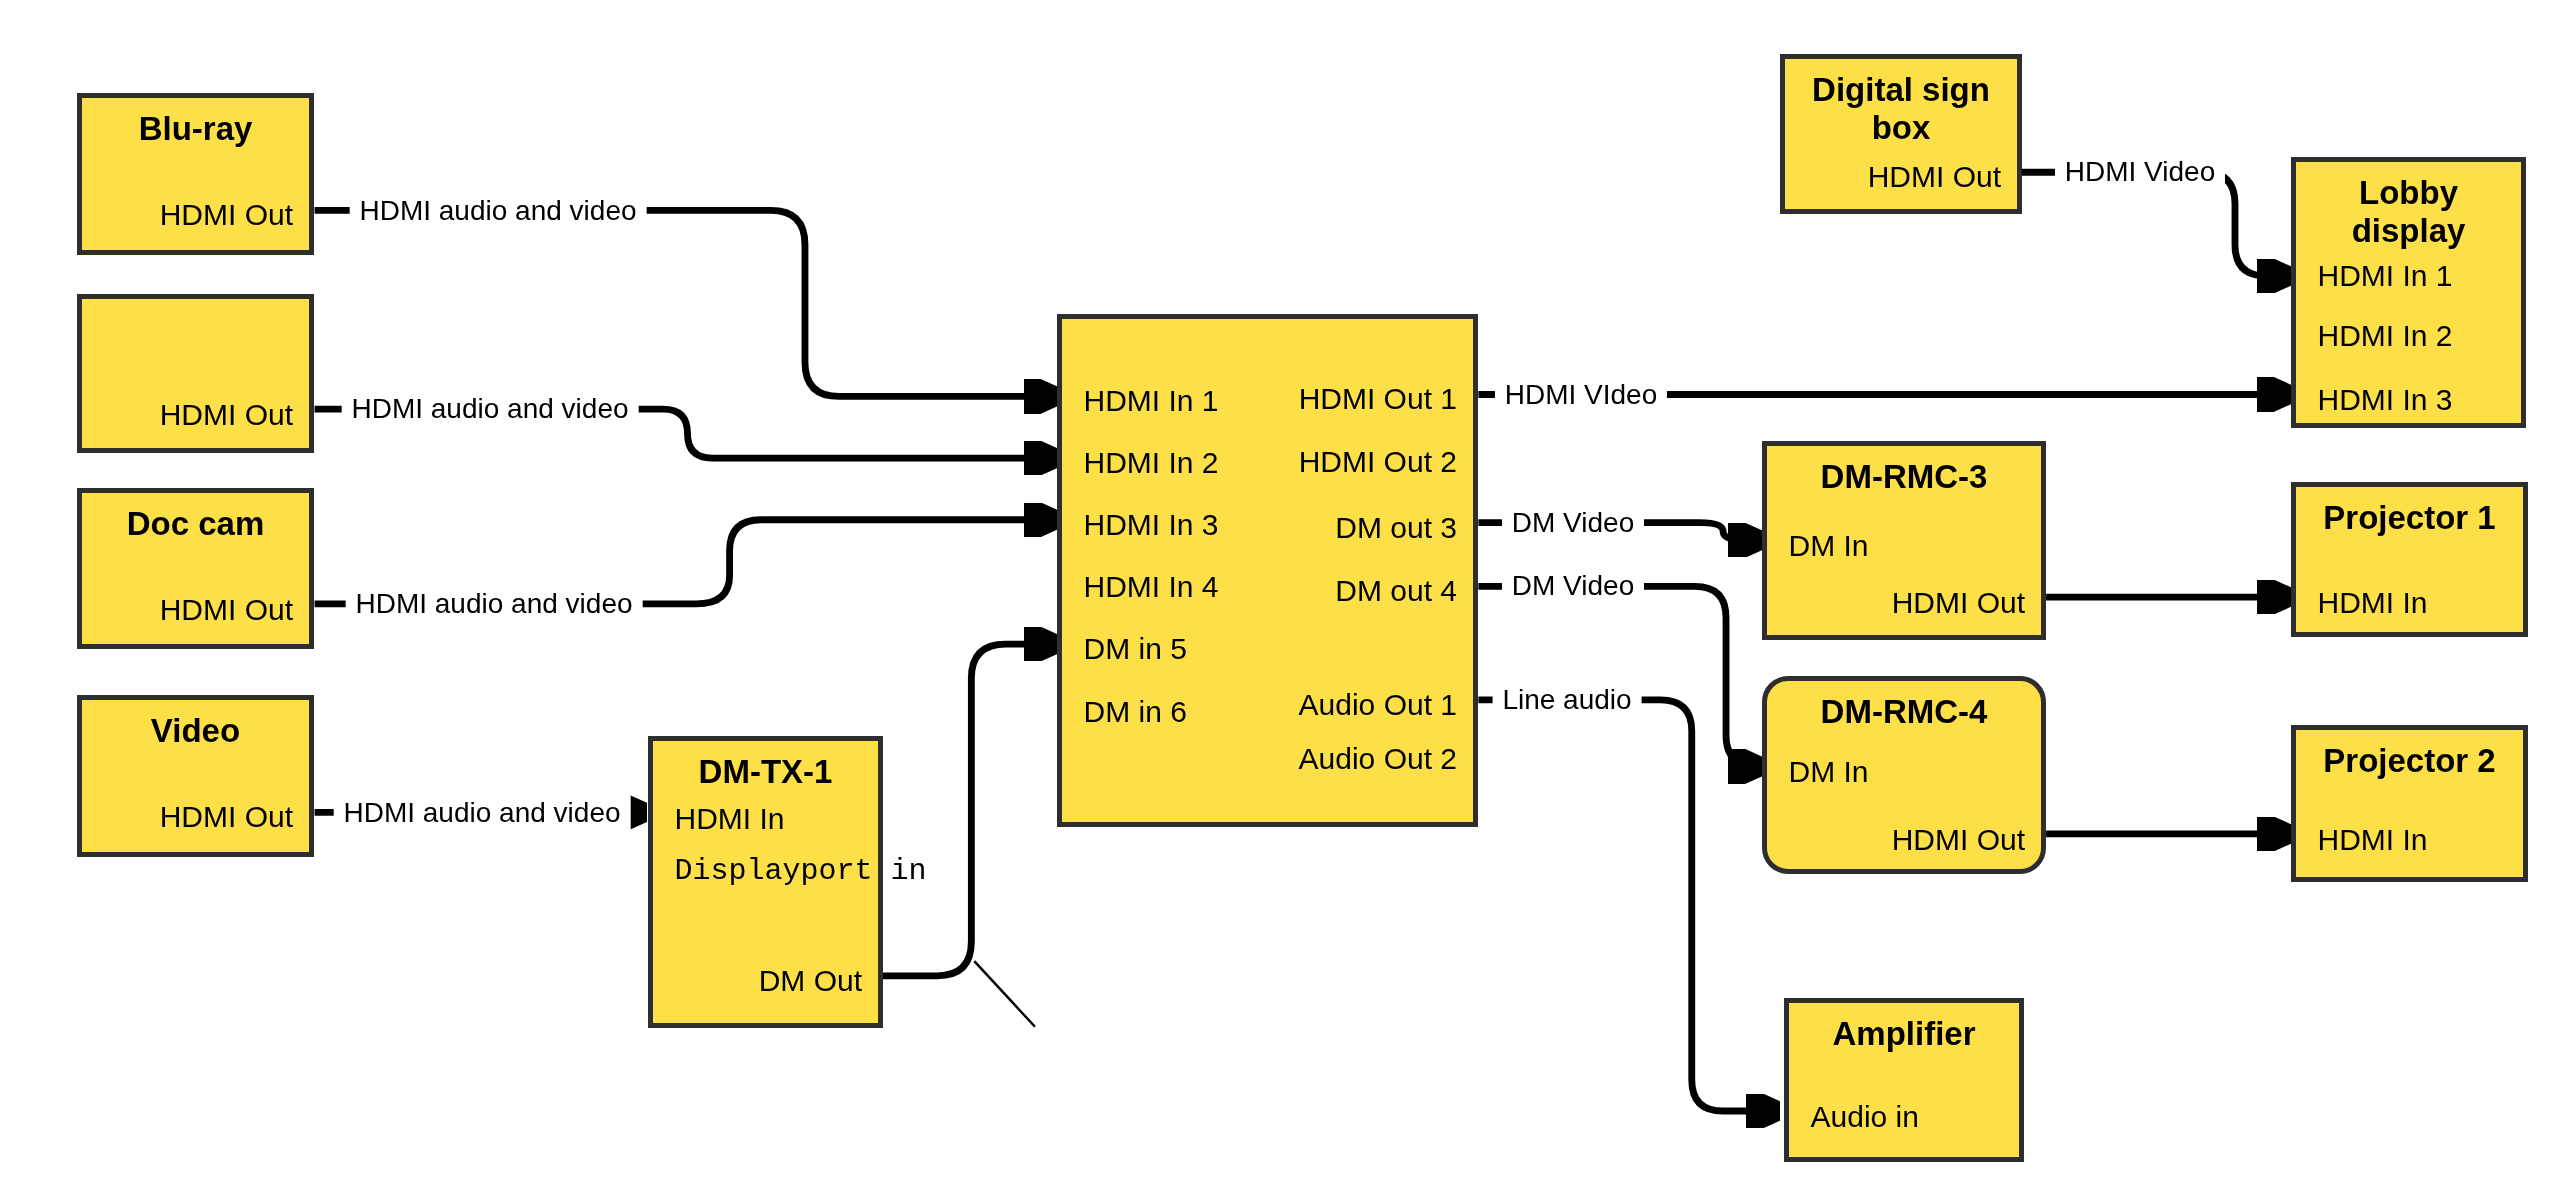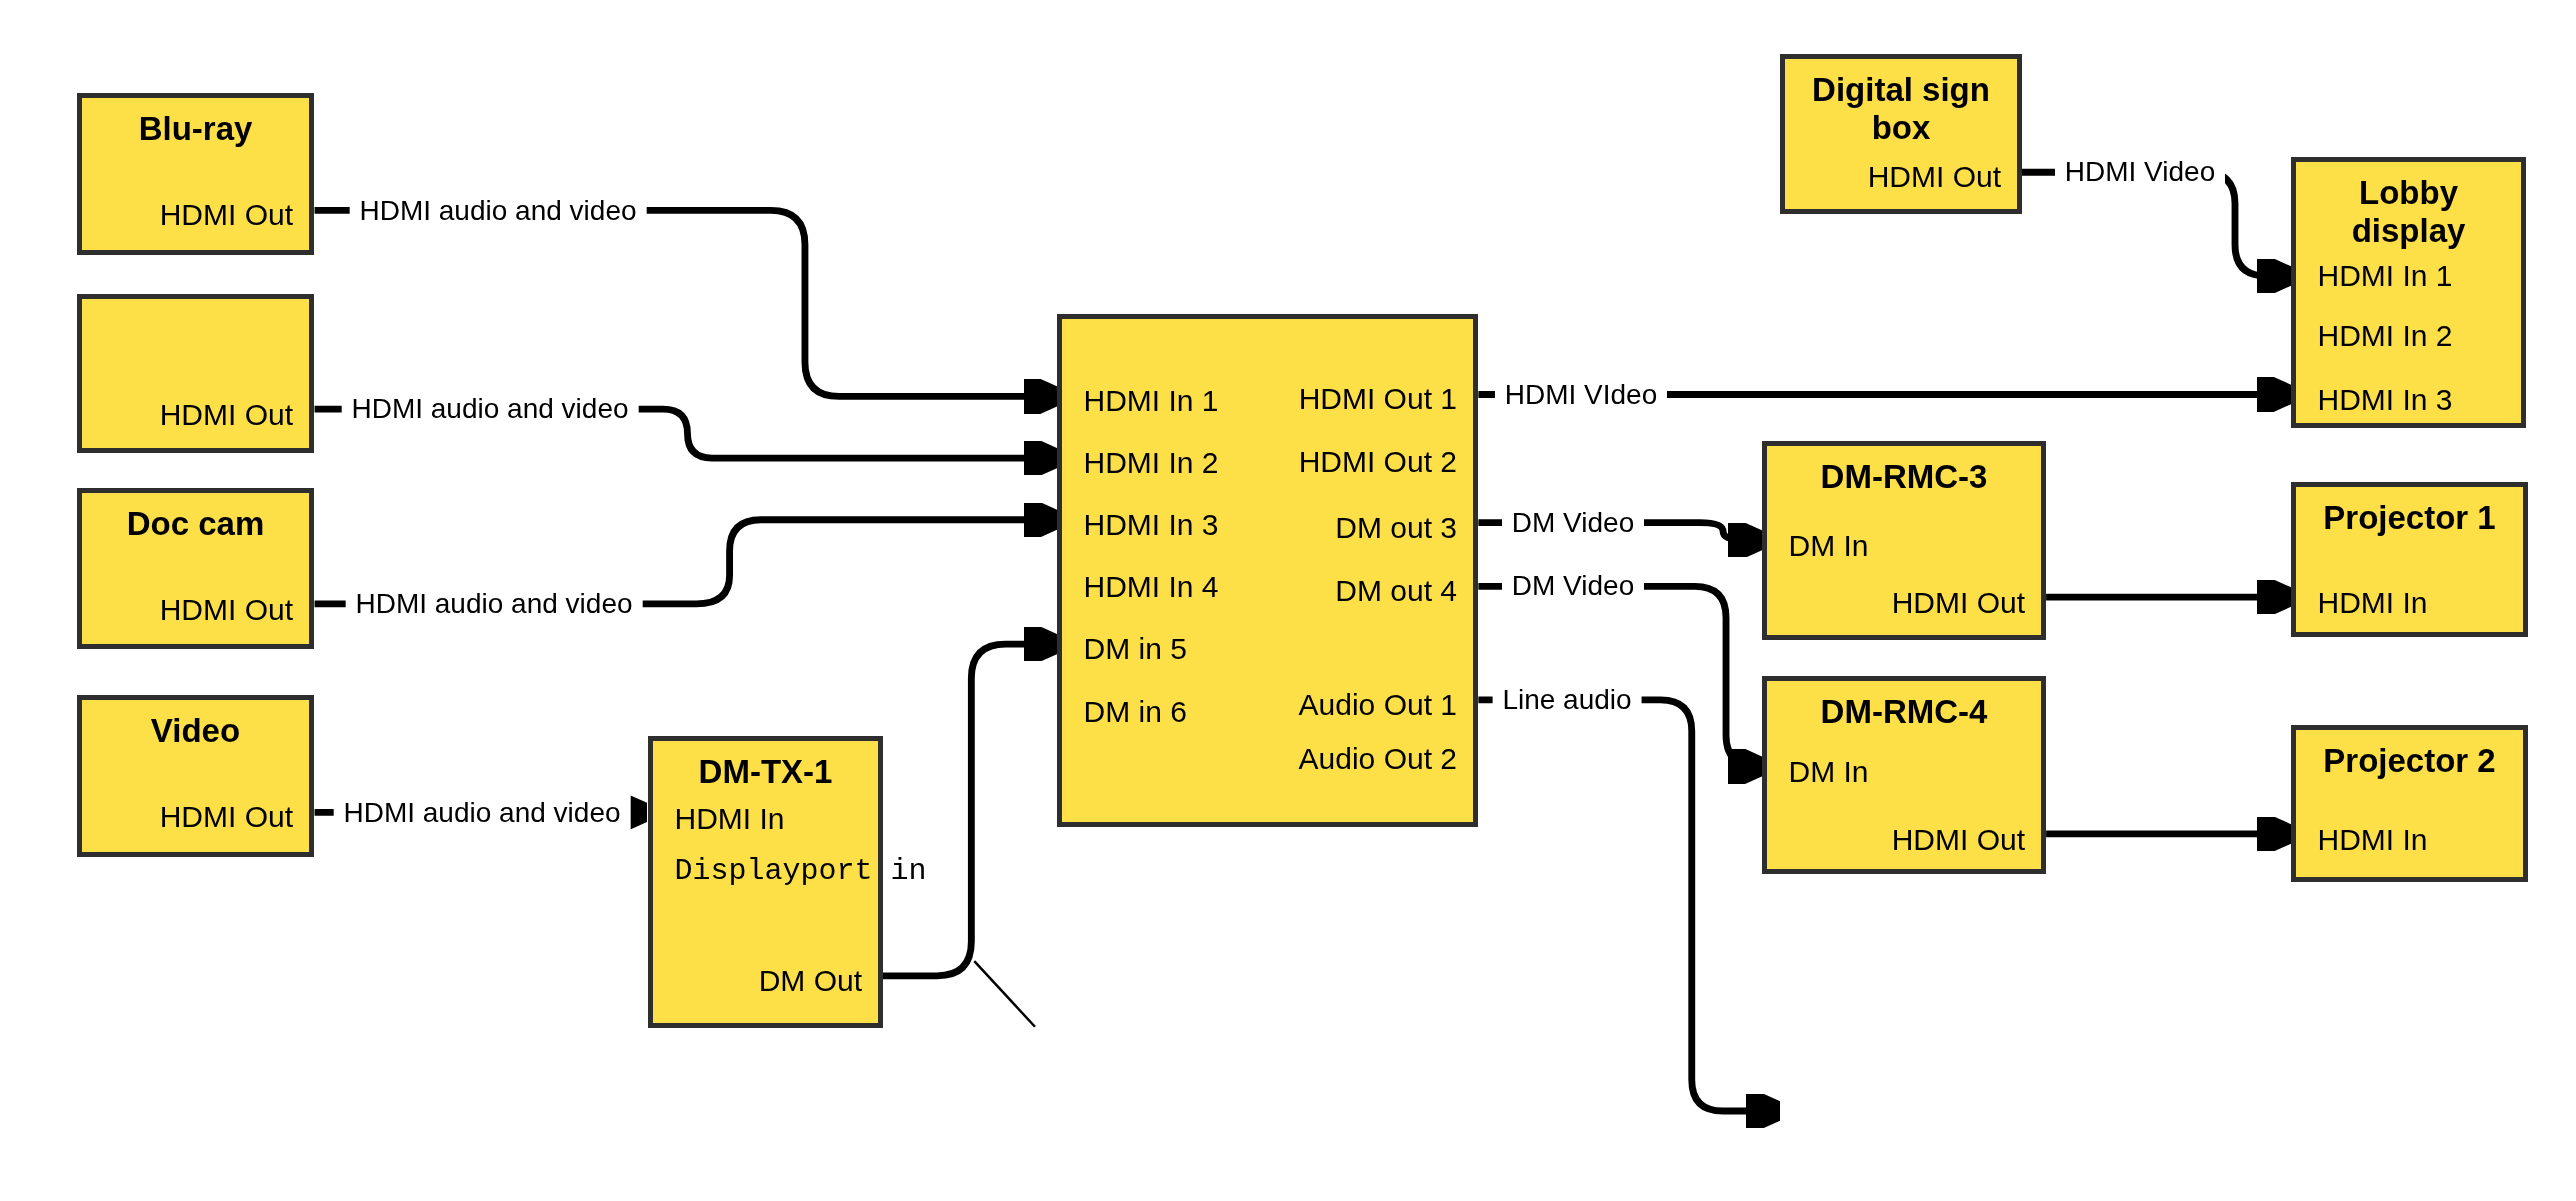--- a/index.html
+++ b/index.html
@@ -144,31 +144,35 @@
     <div class="title">DM-RMC-3</div>
     <div class="port left" style="top:100px;">DM In</div>
     <div class="port right" style="top:157px;">HDMI Out</div>
   </div>
 
   <div class="node" style="left:2291px;top:482px;width:237px;height:155px;">
     <div class="title">Projector 1</div>
     <div class="port left" style="top:116px;">HDMI In</div>
   </div>
 
-  <div class="node" style="left:1762px;top:676px;width:284px;height:198px;">
+  <div class="node" style="left:1762px;top:676px;width:284px;height:198px;border-radius:26px;">
     <div class="title">DM-RMC-4</div>
     <div class="port left" style="top:91px;">DM In</div>
     <div class="port right" style="top:159px;">HDMI Out</div>
   </div>
 
   <div class="node" style="left:2291px;top:725px;width:237px;height:157px;padding-left:21px;">
     <div class="title">Projector 2</div>
     <div class="port left" style="top:110px;">HDMI In</div>
   </div>
 
+  <div class="node" style="left:1784px;top:998px;width:240px;height:164px;">
+    <div class="title">Amplifier</div>
+    <div class="port left" style="top:114px;">Audio in</div>
+  </div>
 
   <div class="edge-label" style="left:498px;top:211px;">HDMI audio and video</div>
   <div class="edge-label" style="left:490px;top:409px;">HDMI audio and video</div>
   <div class="edge-label" style="left:494px;top:604px;">HDMI audio and video</div>
   <div class="edge-label" style="left:482px;top:813px;">HDMI audio and video</div>
   <div class="edge-label" style="left:1581px;top:395px;">HDMI VIdeo</div>
   <div class="edge-label" style="left:1573px;top:523px;">DM Video</div>
   <div class="edge-label" style="left:1573px;top:586px;">DM Video</div>
   <div class="edge-label" style="left:1567px;top:700px;">Line audio</div>
   <div class="edge-label" style="left:2140px;top:172px;">HDMI Video</div>

